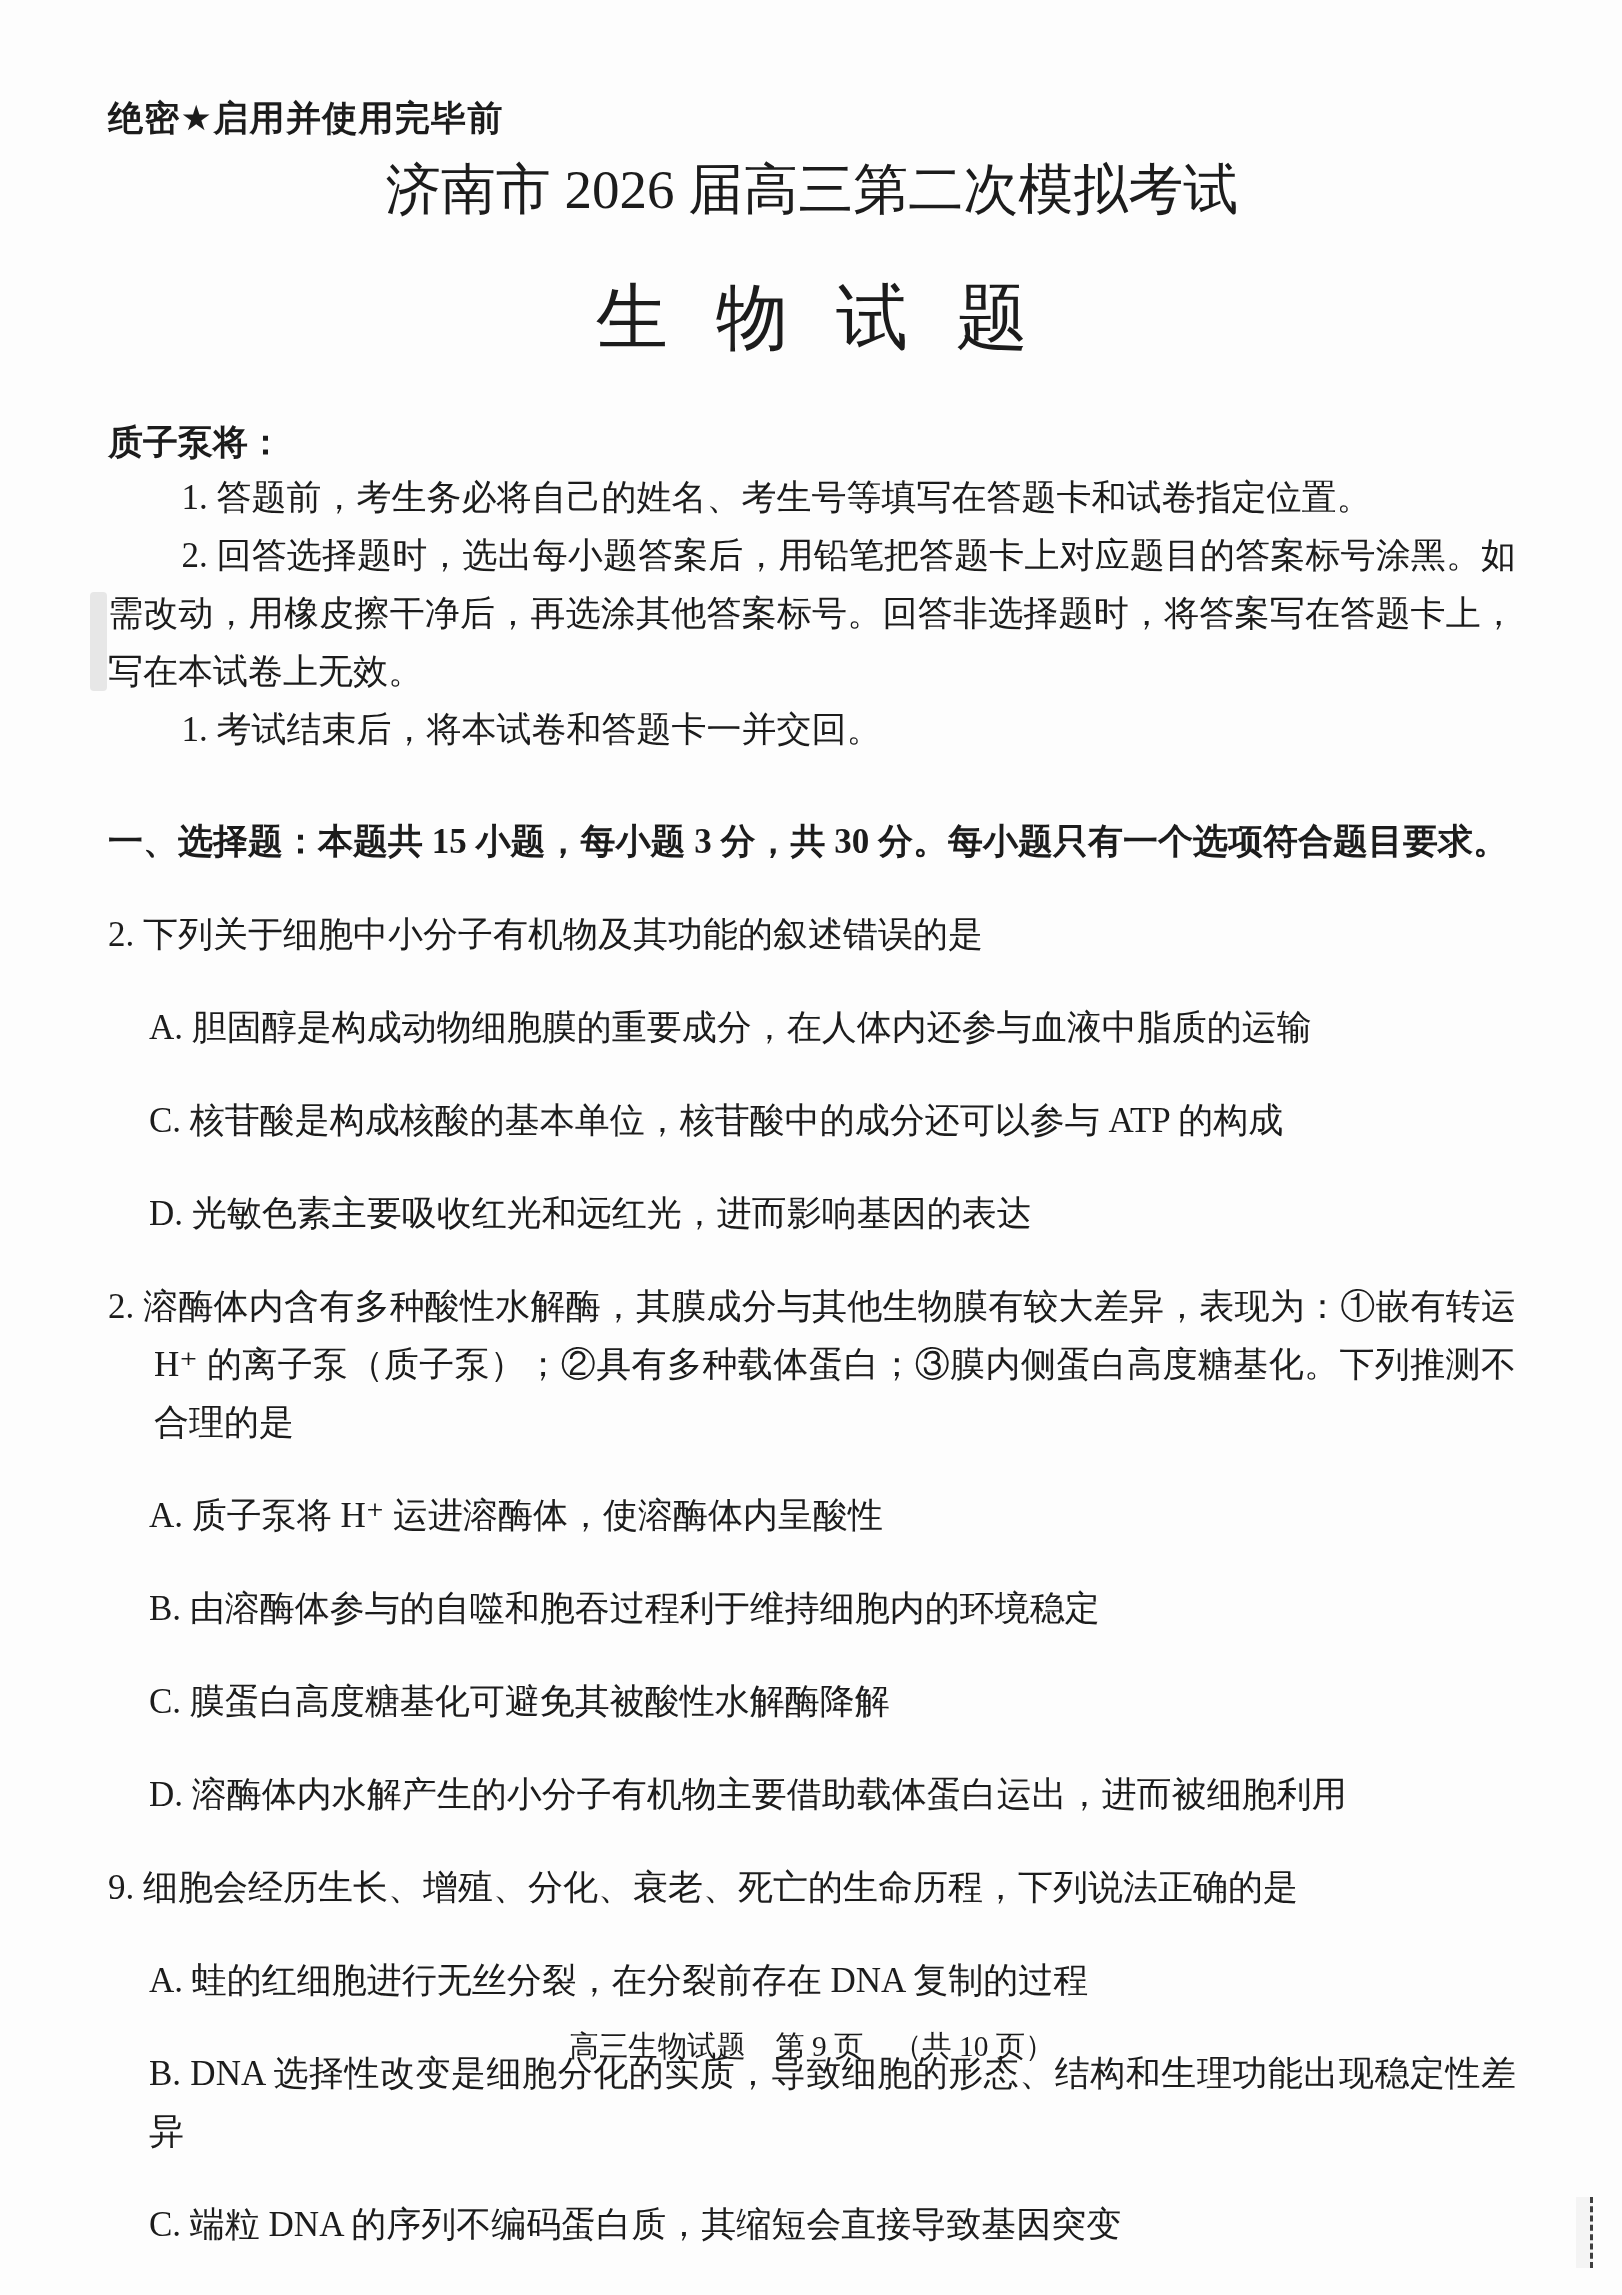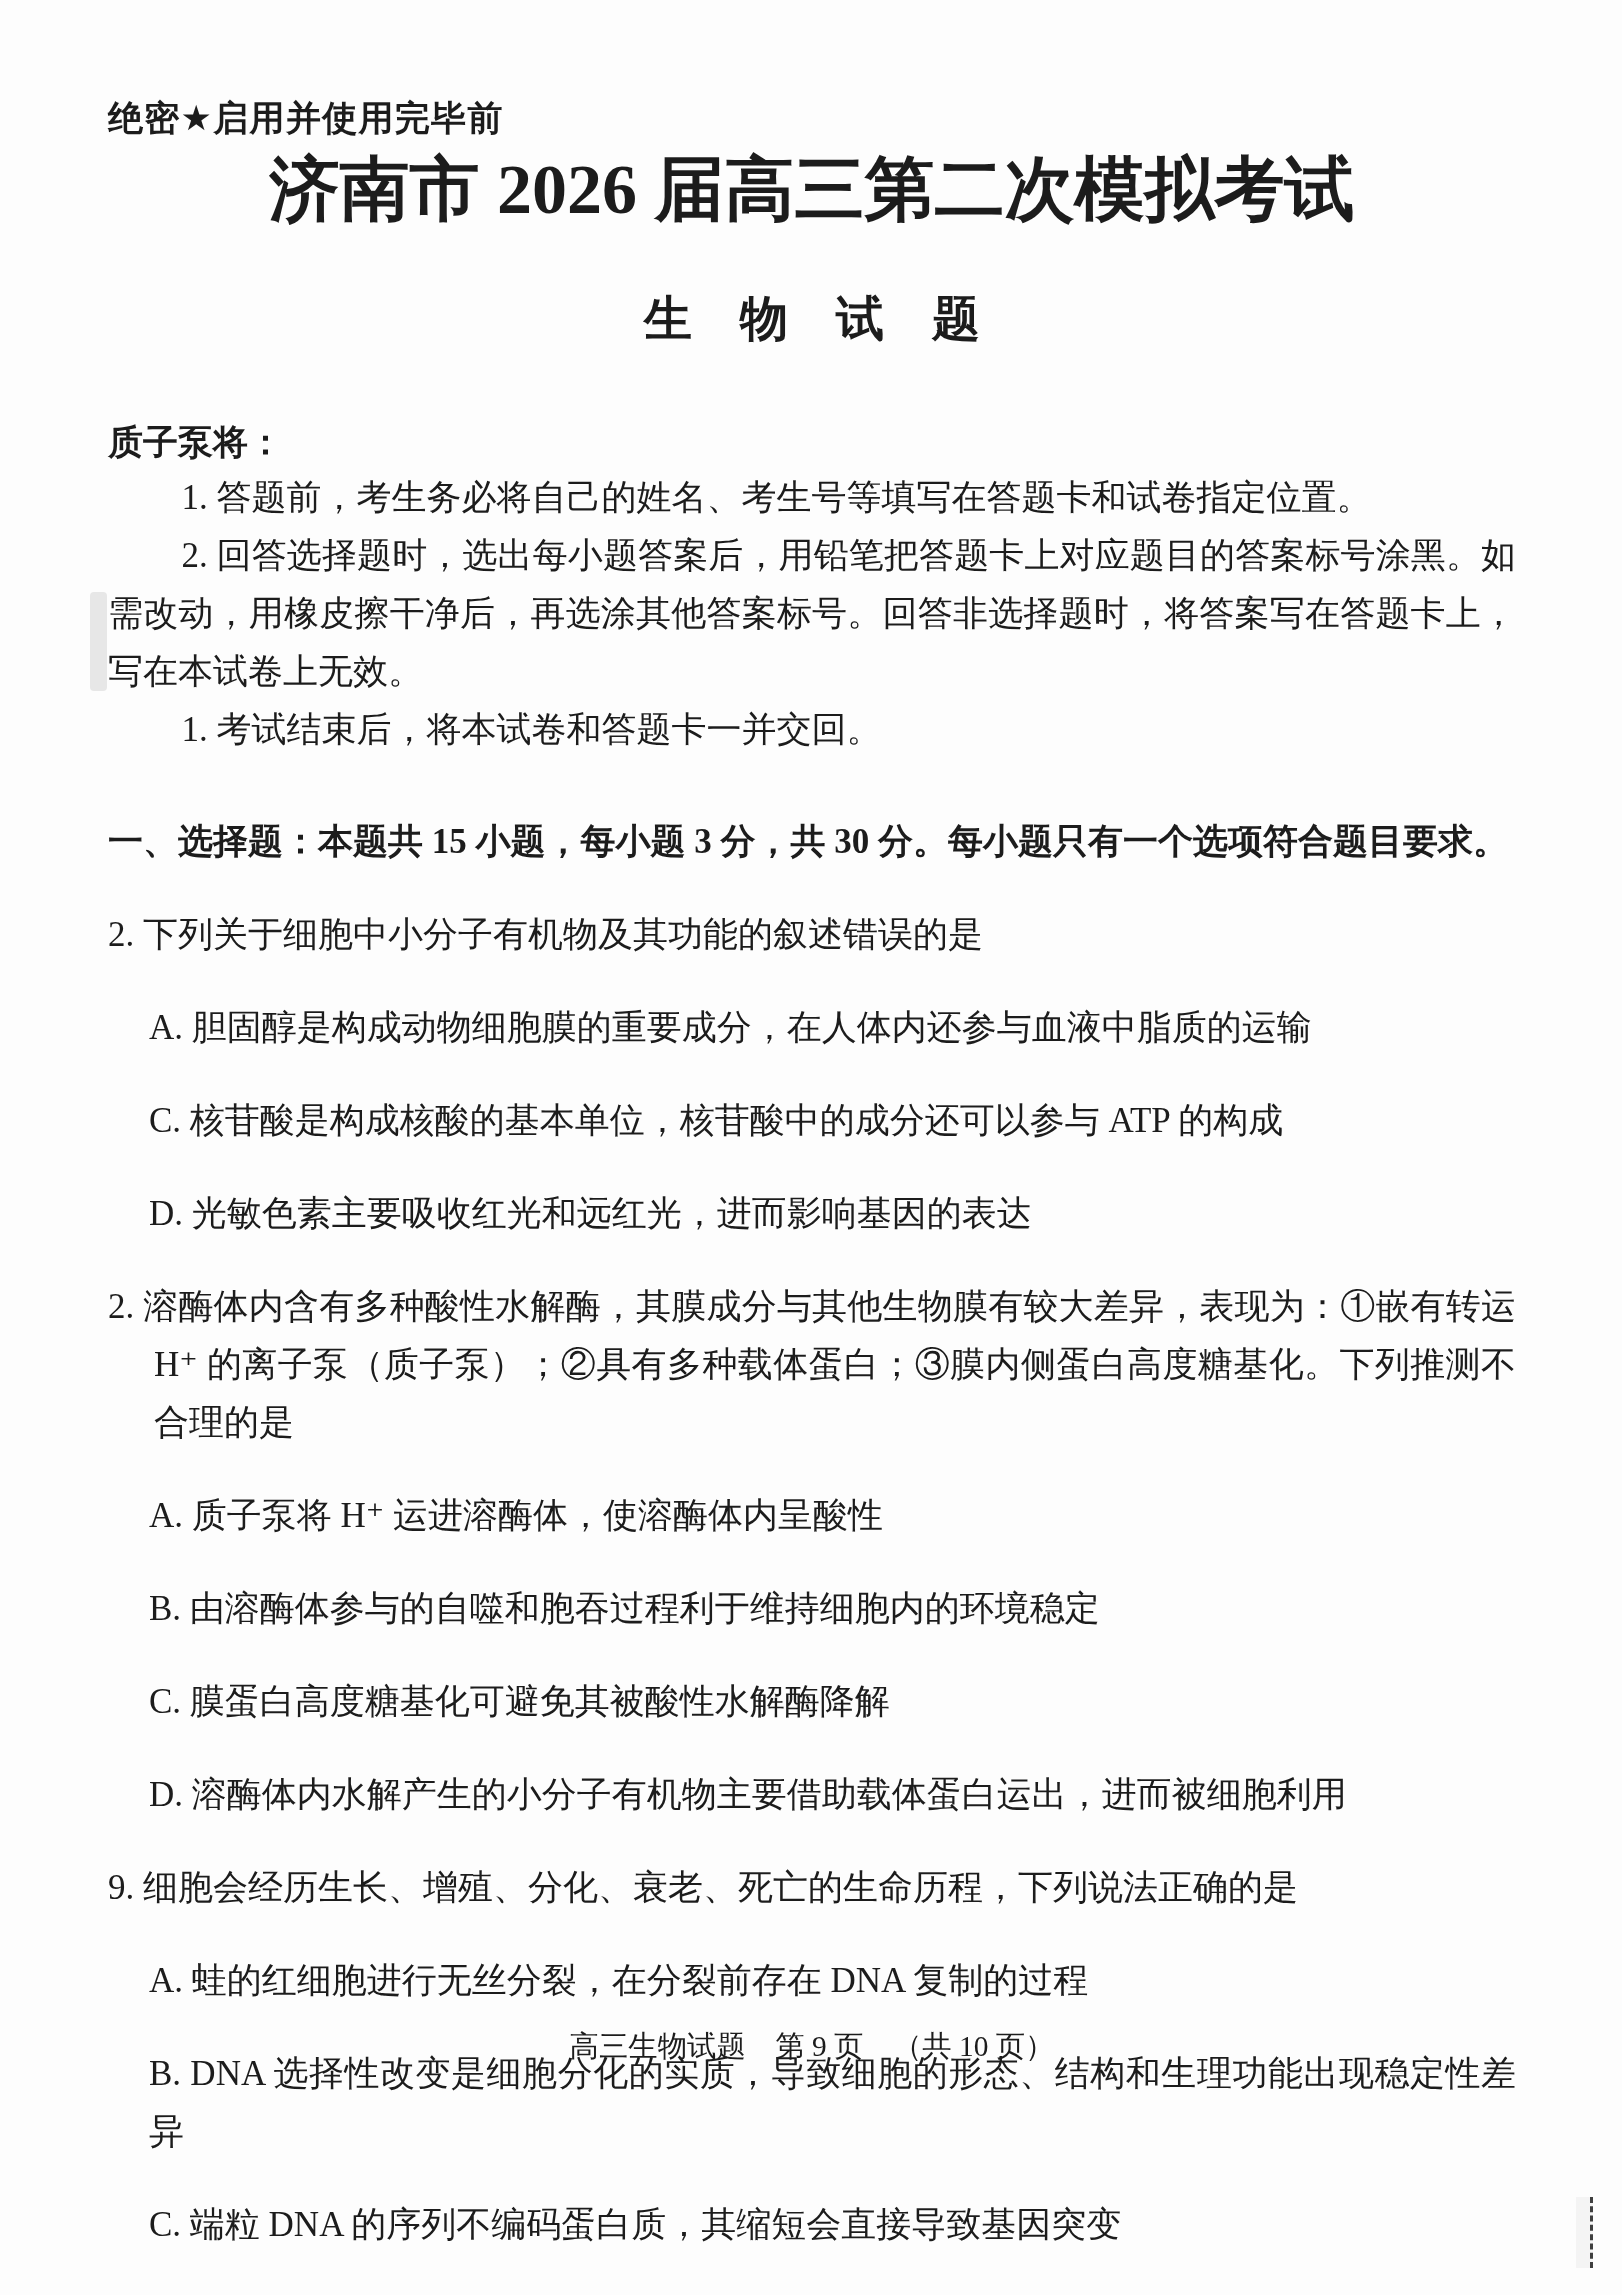--- a/index.html
+++ b/index.html
@@ -13,26 +13,26 @@
   }
   .classification {
     position:absolute; left:108px; top:98px;
     font-family:"Liberation Sans","DejaVu Sans",sans-serif;
     font-weight:700; font-size:35px; line-height:39px;
     letter-spacing:1.3px;
   }
   .exam-title {
     position:absolute; left:108px; top:160px; width:1408px; margin:0;
     text-align:center;
-    font-weight:700; font-size:70px; line-height:60px;
+    font-weight:400; font-size:55px; line-height:60px;
   }
   .subject-title {
     position:absolute; left:108px; top:280px; width:1408px; margin:0;
     text-align:center;
-    font-weight:700; font-size:48px; line-height:77px;
+    font-weight:400; font-size:72px; line-height:77px;
     letter-spacing:48px; text-indent:48px;
   }
   .notice-heading {
     position:absolute; left:108px; top:422px;
     font-family:"Liberation Sans","DejaVu Sans",sans-serif;
     font-weight:700; font-size:35px; line-height:39px;
   }
   .notice-items {
     position:absolute; left:108px; top:469px; width:1408px;
     font-size:35px; line-height:58px;

